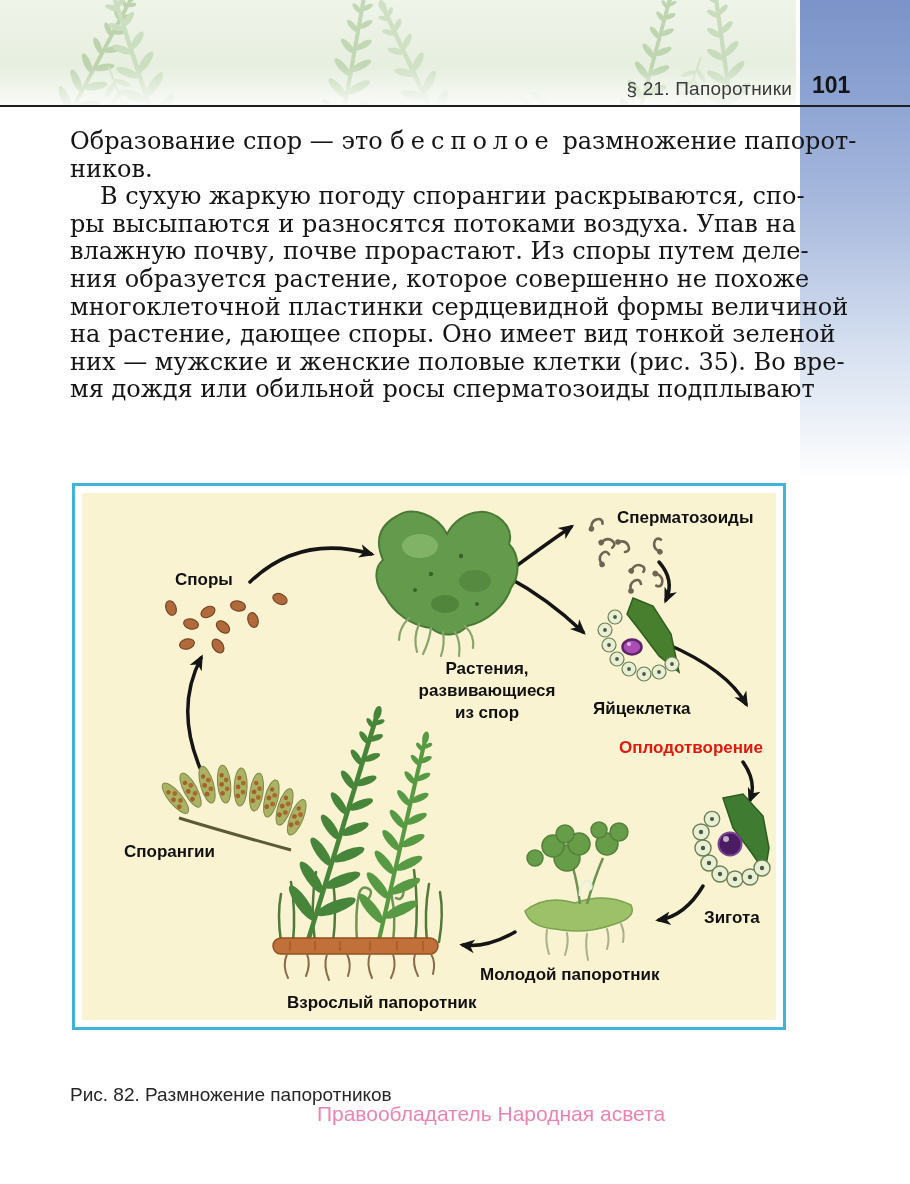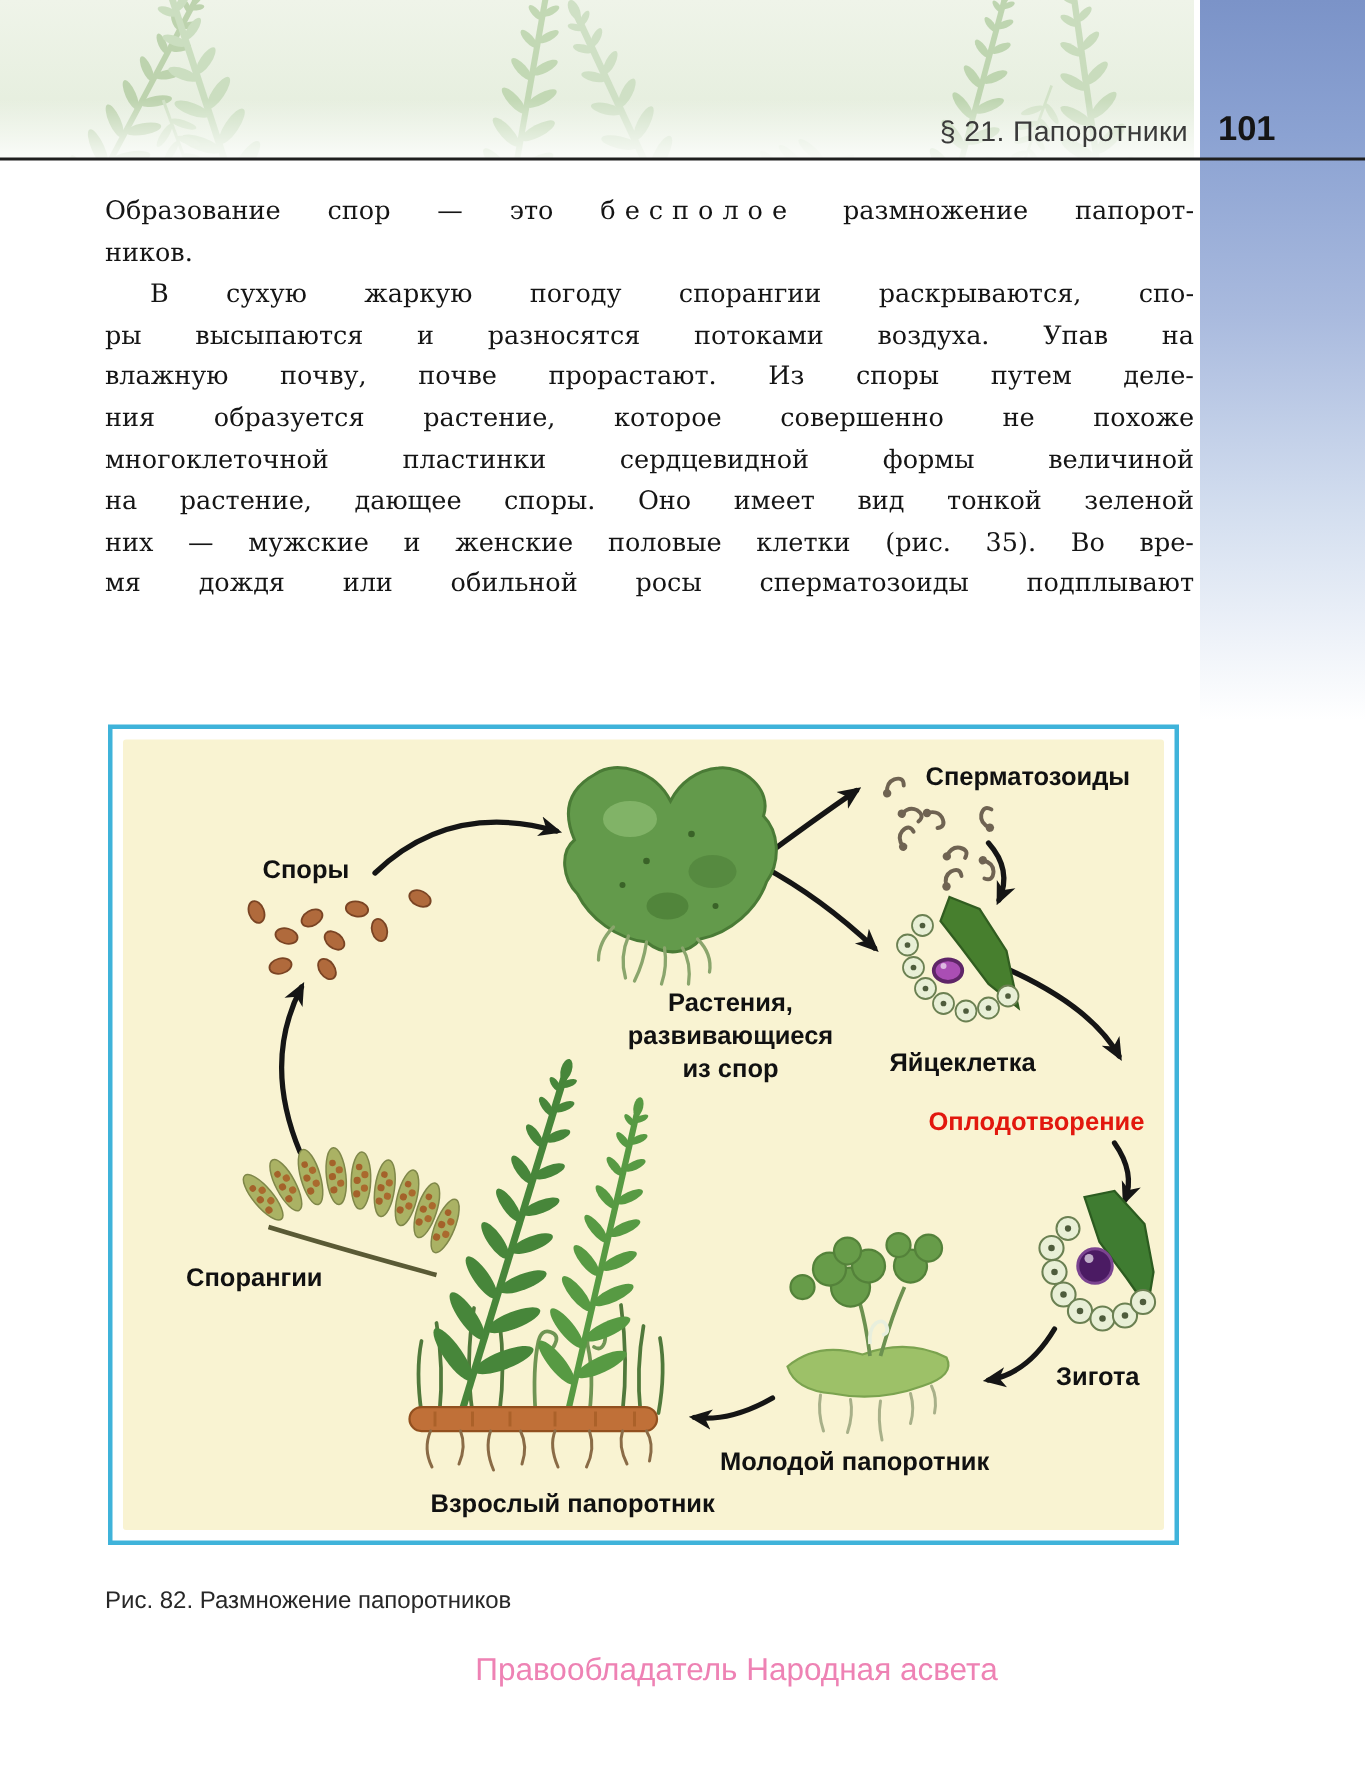--- a/index.html
+++ b/index.html
@@ -8,32 +8,32 @@
   
   .hero{position:absolute;left:0;top:0;width:796px;height:106px;}
   .band{position:absolute;left:800px;top:0;width:110px;height:500px;
         background:linear-gradient(180deg,#7b93c8 0%,#8ba2d2 18%,#a9bade 42%,#d3deef 68%,#ffffff 96%);}
   .rule{position:absolute;left:0;top:105px;width:910px;height:2px;background:#1f1f1f;z-index:5;}
   .hdr-title{position:absolute;left:0;top:78px;width:792px;text-align:right;
         font-size:19px;color:#3a3a3a;z-index:6;letter-spacing:.2px;}
   .hdr-num{position:absolute;left:812px;top:72px;font-size:23px;font-weight:700;color:#151515;z-index:6;}
   
   .body-text{position:absolute;left:70px;top:128px;width:726px;
-        font-family:"DejaVu Serif","Liberation Serif",serif;font-size:17px;color:#151515;}
+        font-family:"DejaVu Serif","Liberation Serif",serif;font-size:24px;color:#151515;}
   .tl{line-height:27.6px;height:27.6px;text-align:justify;text-align-last:justify;white-space:nowrap;}
   .tl.last{text-align:left;text-align-last:left;}
   .tl.indent{padding-left:30px;}
   .ls{letter-spacing:6px;}
   
   .figure-box{position:absolute;left:72px;top:483px;width:714px;height:547px;box-sizing:border-box;
         border:3px solid #3fb3da;background:#fff;}
   .figure-box svg{display:block;width:100%;height:100%;}
   .flabel{font-family:"Liberation Sans",sans-serif;font-size:17px;font-weight:700;fill:#111;}
   .flabel.red{fill:#e2180e;}
-  .caption{position:absolute;left:70px;top:1059px;font-size:16px;color:#272727;}
+  .caption{position:absolute;left:70px;top:1084px;font-size:19px;color:#272727;}
   .footer{position:absolute;left:0;top:1102px;width:910px;text-align:center;
         font-size:21px;color:#ee82b4;margin-left:36px;}
 </style>
 </head>
 <body>
 
 <div class="page">
 
   <div class="hero">
     <svg viewBox="0 0 796 106" width="796" height="106">

